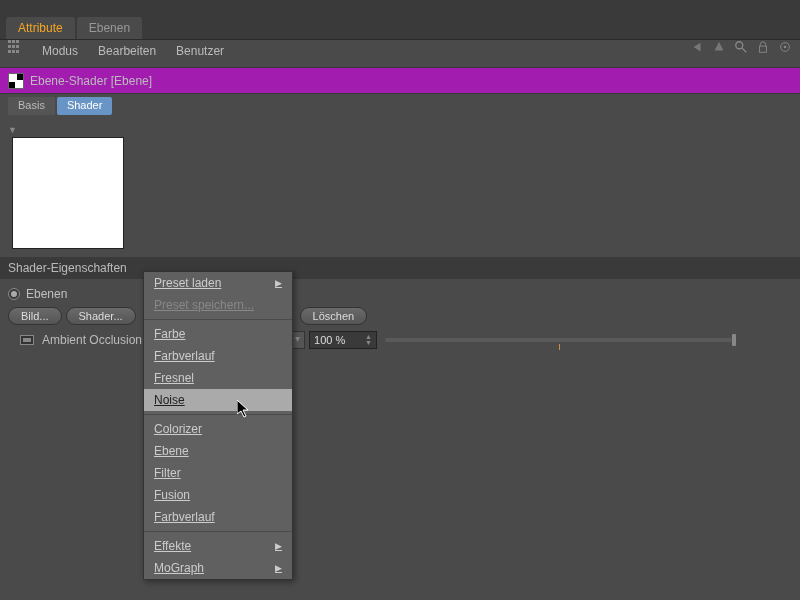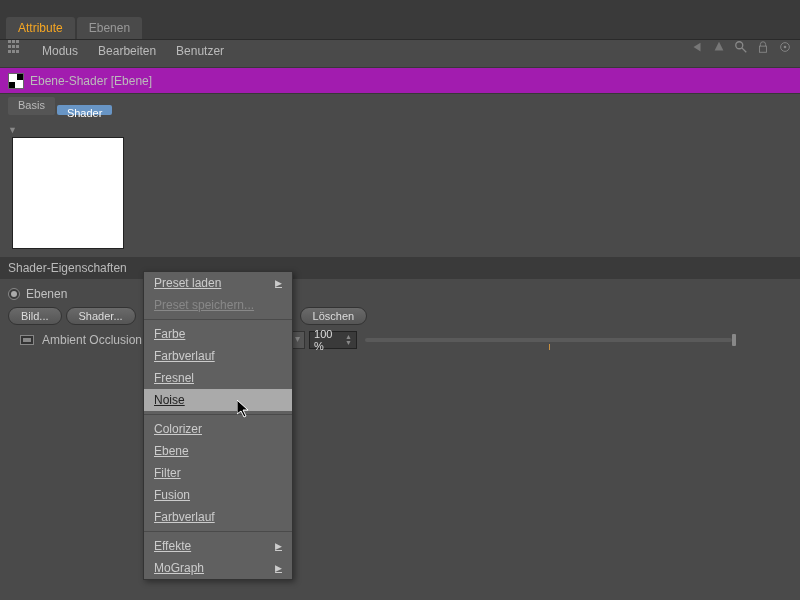--- a/index.html
+++ b/index.html
@@ -17,21 +17,21 @@
     .menu-right-icon { width: 14px; height: 14px; color: #888; cursor: pointer; }
     
     .breadcrumb { display: flex; align-items: center; background: #a21caf; height: 26px; padding: 0 8px; border-bottom: 1px solid #383838; }
     .breadcrumb-icon { width: 16px; height: 16px; background: #000; border: 1px solid #666; margin-right: 6px; position: relative; }
     .breadcrumb-icon::before { content: ''; position: absolute; top: 0; left: 0; width: 8px; height: 8px; background: #fff; }
     .breadcrumb-icon::after { content: ''; position: absolute; bottom: 0; right: 0; width: 8px; height: 8px; background: #fff; }
     .breadcrumb-text { color: #bbb; font-size: 12px; }
     
     .sub-tabs { display: flex; background: #4a4a4a; height: 24px; padding: 3px 8px; gap: 2px; }
     .sub-tab { padding: 2px 10px; background: #555; color: #bbb; font-size: 11px; cursor: pointer; border-radius: 2px; }
-    .sub-tab.active { background: #6895c5; color: #fff; margin-top: 8px; }
+    .sub-tab.active { background: #6895c5; color: #fff; }
     
     .preview-area { background: #4a4a4a; padding: 4px 12px 8px; }
     .disclosure { color: #888; font-size: 9px; display: inline-block; margin-bottom: 2px; margin-left: -4px; }
     .preview-box { width: 112px; height: 112px; background: #fff; border: 1px solid #222; }
     
     .section-header { background: #3a3a3a; color: #bbb; padding: 4px 8px; font-size: 12px; }
     
     .prop-area { background: #4a4a4a; padding: 6px 8px; }
     .radio-row { display: flex; align-items: center; padding: 2px 0; }
     .radio { width: 12px; height: 12px; border-radius: 50%; border: 1px solid #888; margin-right: 6px; position: relative; background: #3a3a3a; }
@@ -40,21 +40,21 @@
     .button-row { display: flex; gap: 4px; padding: 4px 0; align-items: center; }
     .btn { padding: 2px 12px; background: linear-gradient(#6a6a6a, #555); border: 1px solid #333; border-radius: 10px; color: #ddd; font-size: 11px; cursor: pointer; }
     .btn-delete { margin-left: 160px; }
     
     .layer-row { display: flex; align-items: center; gap: 4px; padding: 2px 0; }
     .layer-icon { width: 14px; height: 10px; border: 1px solid #888; background: #333; position: relative; margin-left: 12px; margin-right: 4px; }
     .layer-icon::after { content: ''; position: absolute; top: 2px; left: 2px; right: 2px; bottom: 2px; background: #888; }
     .layer-label { color: #bbb; font-size: 12px; flex: 0 0 auto; }
     .blend-dropdown { width: 155px; height: 18px; background: #555; border: 1px solid #333; margin-left: 78px; position: relative; }
     .blend-dropdown::after { content: '▾'; position: absolute; right: 4px; top: 1px; color: #888; font-size: 10px; }
-    .percent-field { width: 48px; height: 18px; background: #3a3a3a; border: 1px solid #222; color: #ddd; font-size: 11px; padding: 0 4px; display: flex; align-items: center; justify-content: space-between; }
+    .percent-field { width: 68px; height: 18px; background: #3a3a3a; border: 1px solid #222; color: #ddd; font-size: 11px; padding: 0 4px; display: flex; align-items: center; justify-content: space-between; }
     .percent-arrows { font-size: 7px; color: #888; line-height: 6px; }
     .slider-track { flex: 1; height: 4px; background: #5a5a5a; border-radius: 2px; position: relative; margin-left: 4px; margin-right: 60px; }
     .slider-thumb { position: absolute; right: -4px; top: -4px; width: 4px; height: 12px; background: #888; border-radius: 1px; }
     .slider-mark { position: absolute; top: 6px; width: 1px; height: 6px; background: #c89040; }
     
     .context-menu { position: absolute; left: 143px; top: 271px; width: 150px; background: #606060; border: 1px solid #333; box-shadow: 2px 2px 6px rgba(0,0,0,0.4); z-index: 100; }
     .menu-entry { padding: 4px 10px; color: #ccc; font-size: 12px; cursor: pointer; position: relative; display: flex; justify-content: space-between; align-items: center; text-decoration: underline; }
     .menu-entry.disabled { color: #888; }
     .menu-entry.highlighted { background: #aaa; color: #222; }
     .menu-sep { height: 1px; background: #4a4a4a; margin: 3px 0; }

